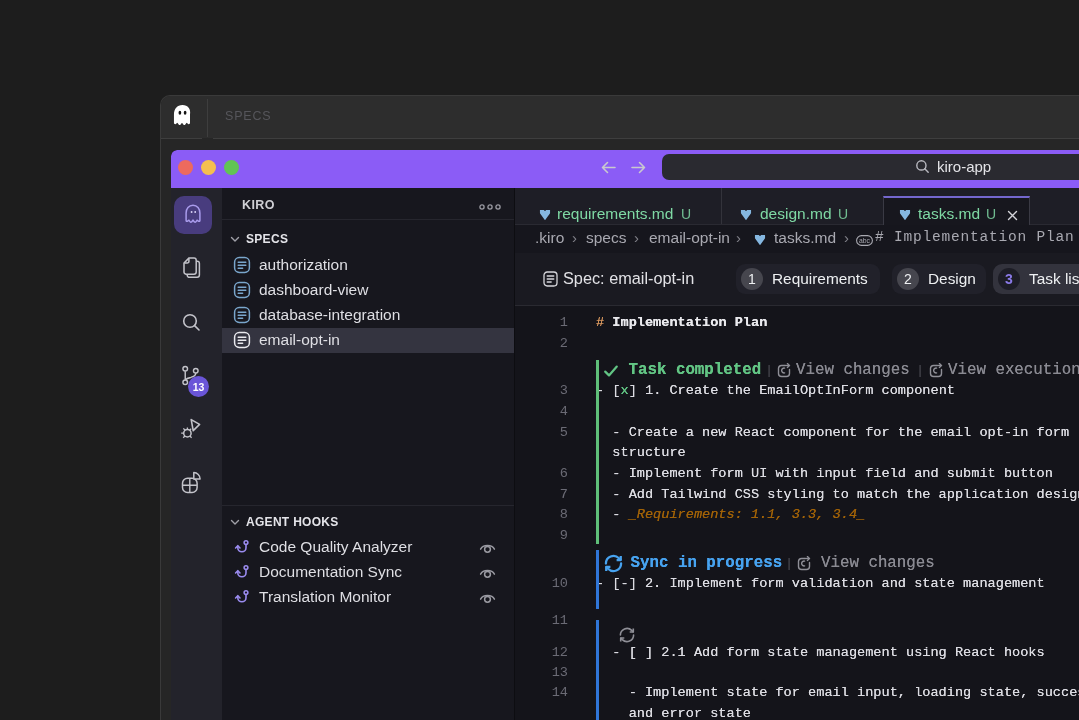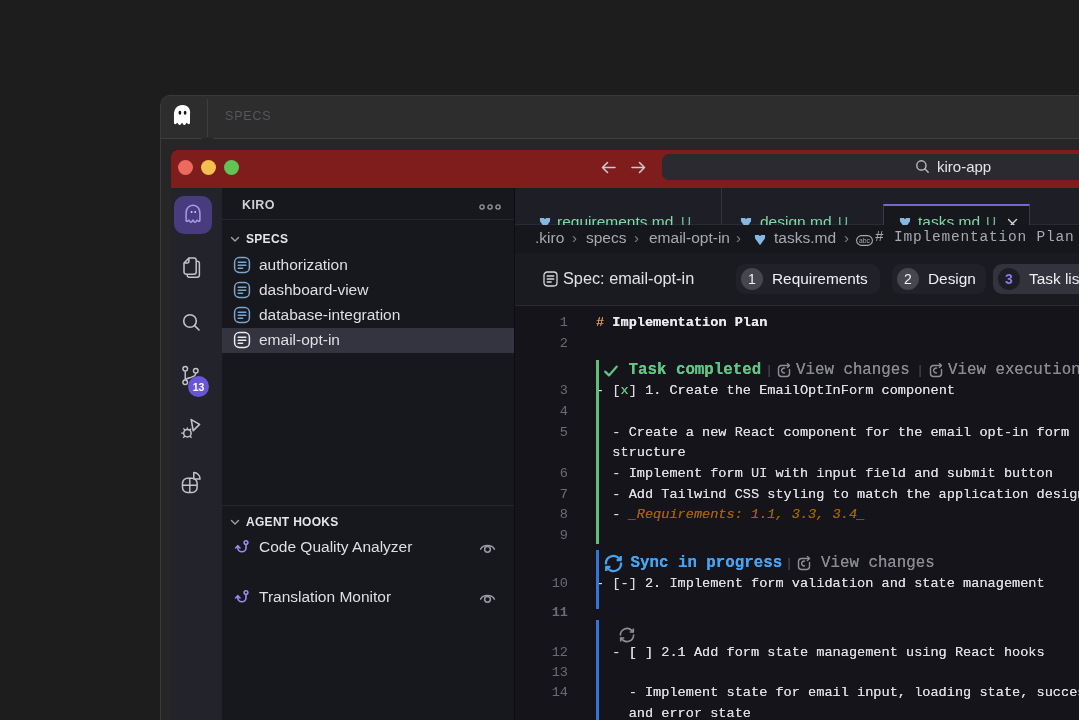--- a/index.html
+++ b/index.html
@@ -13,37 +13,37 @@
     background:#262626; border-left:1px solid #3a3a3a; border-top:1px solid #3a3a3a;
     border-radius:10px 0 0 0; overflow:hidden; }
   #tabstrip { left:0; top:0; width:919px; height:42px; background:#2d2d2d; }
   .strip-line { top:42px; height:1px; background:#3e3e3e; }
   #tabsep { left:46px; top:3px; width:1px; height:38px; background:#3e3e3e; }
   #frame-specs { left:64px; top:13px; font-size:12.5px; color:#56565b; letter-spacing:0.8px; }
 
   
   #win { left:10px; top:54px; width:909px; height:571px; background:#14141a;
     border-radius:6px 0 0 0; overflow:hidden; }
-  #titlebar { left:0; top:0; width:909px; height:38px; background:#7f1d1d; border-radius:6px 0 0 0; }
+  #titlebar { left:0; top:0; width:909px; height:38px; background:#8b5cf6; border-radius:6px 0 0 0; }
   .light { top:10px; width:15px; height:15px; border-radius:50%; }
   #searchbox { left:491px; top:4px; width:500px; height:26px; border-radius:7px; background:#2a2a30; }
 
   #activitybar { left:0; top:38px; width:51px; height:533px; background:#23232b; }
   #sidebar { left:51px; top:38px; width:292px; height:533px; background:#17171e; }
   #editor { left:343px; top:38px; width:566px; height:533px; background:#14141a; border-left:1px solid #0d0d11; overflow:hidden; }
 
   
   .sec-label { font-size:12px; font-weight:bold; color:#e4e4e9; letter-spacing:0.3px; }
   .trow { position:absolute; left:0; width:292px; height:25px; display:flex; align-items:center; font-size:15.5px; color:#dfdfe4; }
   .ticon { position:absolute; left:11px; }
   .tlabel { position:absolute; left:37px; }
 
   
   #tabbar { left:0; top:0; width:566px; height:37px; background:#1e1e26; border-bottom:1px solid #2a2a32; }
-  .tab { position:absolute; top:16px; height:37px; }
+  .tab { position:absolute; top:8px; height:37px; }
   .tabname { font-size:15.5px; color:#7fd9a4; }
   .tabU { font-size:14px; color:#7fd9a4; opacity:0.85; }
 
   
   #crumbs { left:0; top:37px; width:566px; height:28px; background:#16161d; }
   .crumb { color:#a9a9b1; font-size:15.5px; top:4px;text-align:right; }
   .csep { color:#82828a; font-size:15px; top:4px; }
 
   
   #specbar { left:0; top:65px; width:566px; height:53px; background:#1a1a21; border-bottom:1px solid #2a2a31; }
@@ -191,20 +191,32 @@
               <circle cx="12" cy="3.6" r="1.9" stroke="#9b8cf0" stroke-width="1.5" fill="none"></circle>
               <path d="M12 5.6 v3.1 a4.1 4.1 0 1 1 -8.2 0 v-1.4" stroke="#9b8cf0" stroke-width="1.6" fill="none" stroke-linecap="round"></path>
               <path d="M1.6 9 L3.8 6.7 L6 9" stroke="#9b8cf0" stroke-width="1.6" fill="none" stroke-linecap="round" stroke-linejoin="round"></path>
             </svg>
           <span class="tlabel">Code Quality Analyzer</span>
           <svg class="abs" style="left:257px;top:6px;" width="17" height="14" viewBox="0 0 17 14">
               <path d="M1.6 8.2 C4 3.4 13 3.4 15.4 8.2" stroke="#9a9aa2" stroke-width="1.5" fill="none" stroke-linecap="round"></path>
               <circle cx="8.5" cy="8.3" r="2.9" stroke="#9a9aa2" stroke-width="1.5" fill="none"></circle>
             </svg>
         </div>
+        <div class="trow" style="top:371.5px;">
+          <svg class="ticon" style="left:12px;" width="17" height="17" viewBox="0 0 17 17">
+              <circle cx="12" cy="3.6" r="1.9" stroke="#9b8cf0" stroke-width="1.5" fill="none"></circle>
+              <path d="M12 5.6 v3.1 a4.1 4.1 0 1 1 -8.2 0 v-1.4" stroke="#9b8cf0" stroke-width="1.6" fill="none" stroke-linecap="round"></path>
+              <path d="M1.6 9 L3.8 6.7 L6 9" stroke="#9b8cf0" stroke-width="1.6" fill="none" stroke-linecap="round" stroke-linejoin="round"></path>
+            </svg>
+          <span class="tlabel">Documentation Sync</span>
+          <svg class="abs" style="left:257px;top:6px;" width="17" height="14" viewBox="0 0 17 14">
+              <path d="M1.6 8.2 C4 3.4 13 3.4 15.4 8.2" stroke="#9a9aa2" stroke-width="1.5" fill="none" stroke-linecap="round"></path>
+              <circle cx="8.5" cy="8.3" r="2.9" stroke="#9a9aa2" stroke-width="1.5" fill="none"></circle>
+            </svg>
+        </div>
         <div class="trow" style="top:396.5px;">
           <svg class="ticon" style="left:12px;" width="17" height="17" viewBox="0 0 17 17">
               <circle cx="12" cy="3.6" r="1.9" stroke="#9b8cf0" stroke-width="1.5" fill="none"></circle>
               <path d="M12 5.6 v3.1 a4.1 4.1 0 1 1 -8.2 0 v-1.4" stroke="#9b8cf0" stroke-width="1.6" fill="none" stroke-linecap="round"></path>
               <path d="M1.6 9 L3.8 6.7 L6 9" stroke="#9b8cf0" stroke-width="1.6" fill="none" stroke-linecap="round" stroke-linejoin="round"></path>
             </svg>
           <span class="tlabel">Translation Monitor</span>
           <svg class="abs" style="left:257px;top:6px;" width="17" height="14" viewBox="0 0 17 14">
               <path d="M1.6 8.2 C4 3.4 13 3.4 15.4 8.2" stroke="#9a9aa2" stroke-width="1.5" fill="none" stroke-linecap="round"></path>
               <circle cx="8.5" cy="8.3" r="2.9" stroke="#9a9aa2" stroke-width="1.5" fill="none"></circle>
@@ -285,21 +297,21 @@
           <div class="ln" style="top:7px;">1</div>
           <div class="ln" style="top:27.5px;">2</div>
           <div class="ln" style="top:75.3px;">3</div>
           <div class="ln" style="top:96px;">4</div>
           <div class="ln" style="top:117px;">5</div>
           <div class="ln" style="top:158px;">6</div>
           <div class="ln" style="top:178.5px;">7</div>
           <div class="ln" style="top:199px;">8</div>
           <div class="ln" style="top:220px;">9</div>
           <div class="ln" style="top:268px;">10</div>
-          <div class="ln" style="top:297px;font-weight:bold;">11</div>
+          <div class="ln" style="top:305px;">11</div>
           <div class="ln" style="top:336.5px;">12</div>
           <div class="ln" style="top:356.5px;">13</div>
           <div class="ln" style="top:377px;">14</div>
 
           <div class="crow" style="top:7px;"><span style="color:#d9985f;"># </span><span style="font-weight:bold;color:#eaeaee;">Implementation Plan</span></div>
           <div class="crow" style="top:75.3px;">- [<span style="color:#62c584;">x</span>] 1. Create the EmailOptInForm component</div>
           <div class="crow" style="top:117px;">  - Create a new React component for the email opt-in form</div>
           <div class="crow" style="top:137px;">  structure</div>
           <div class="crow" style="top:158px;">  - Implement form UI with input field and submit button</div>
           <div class="crow" style="top:178.5px;">  - Add Tailwind CSS styling to match the application design</div>

